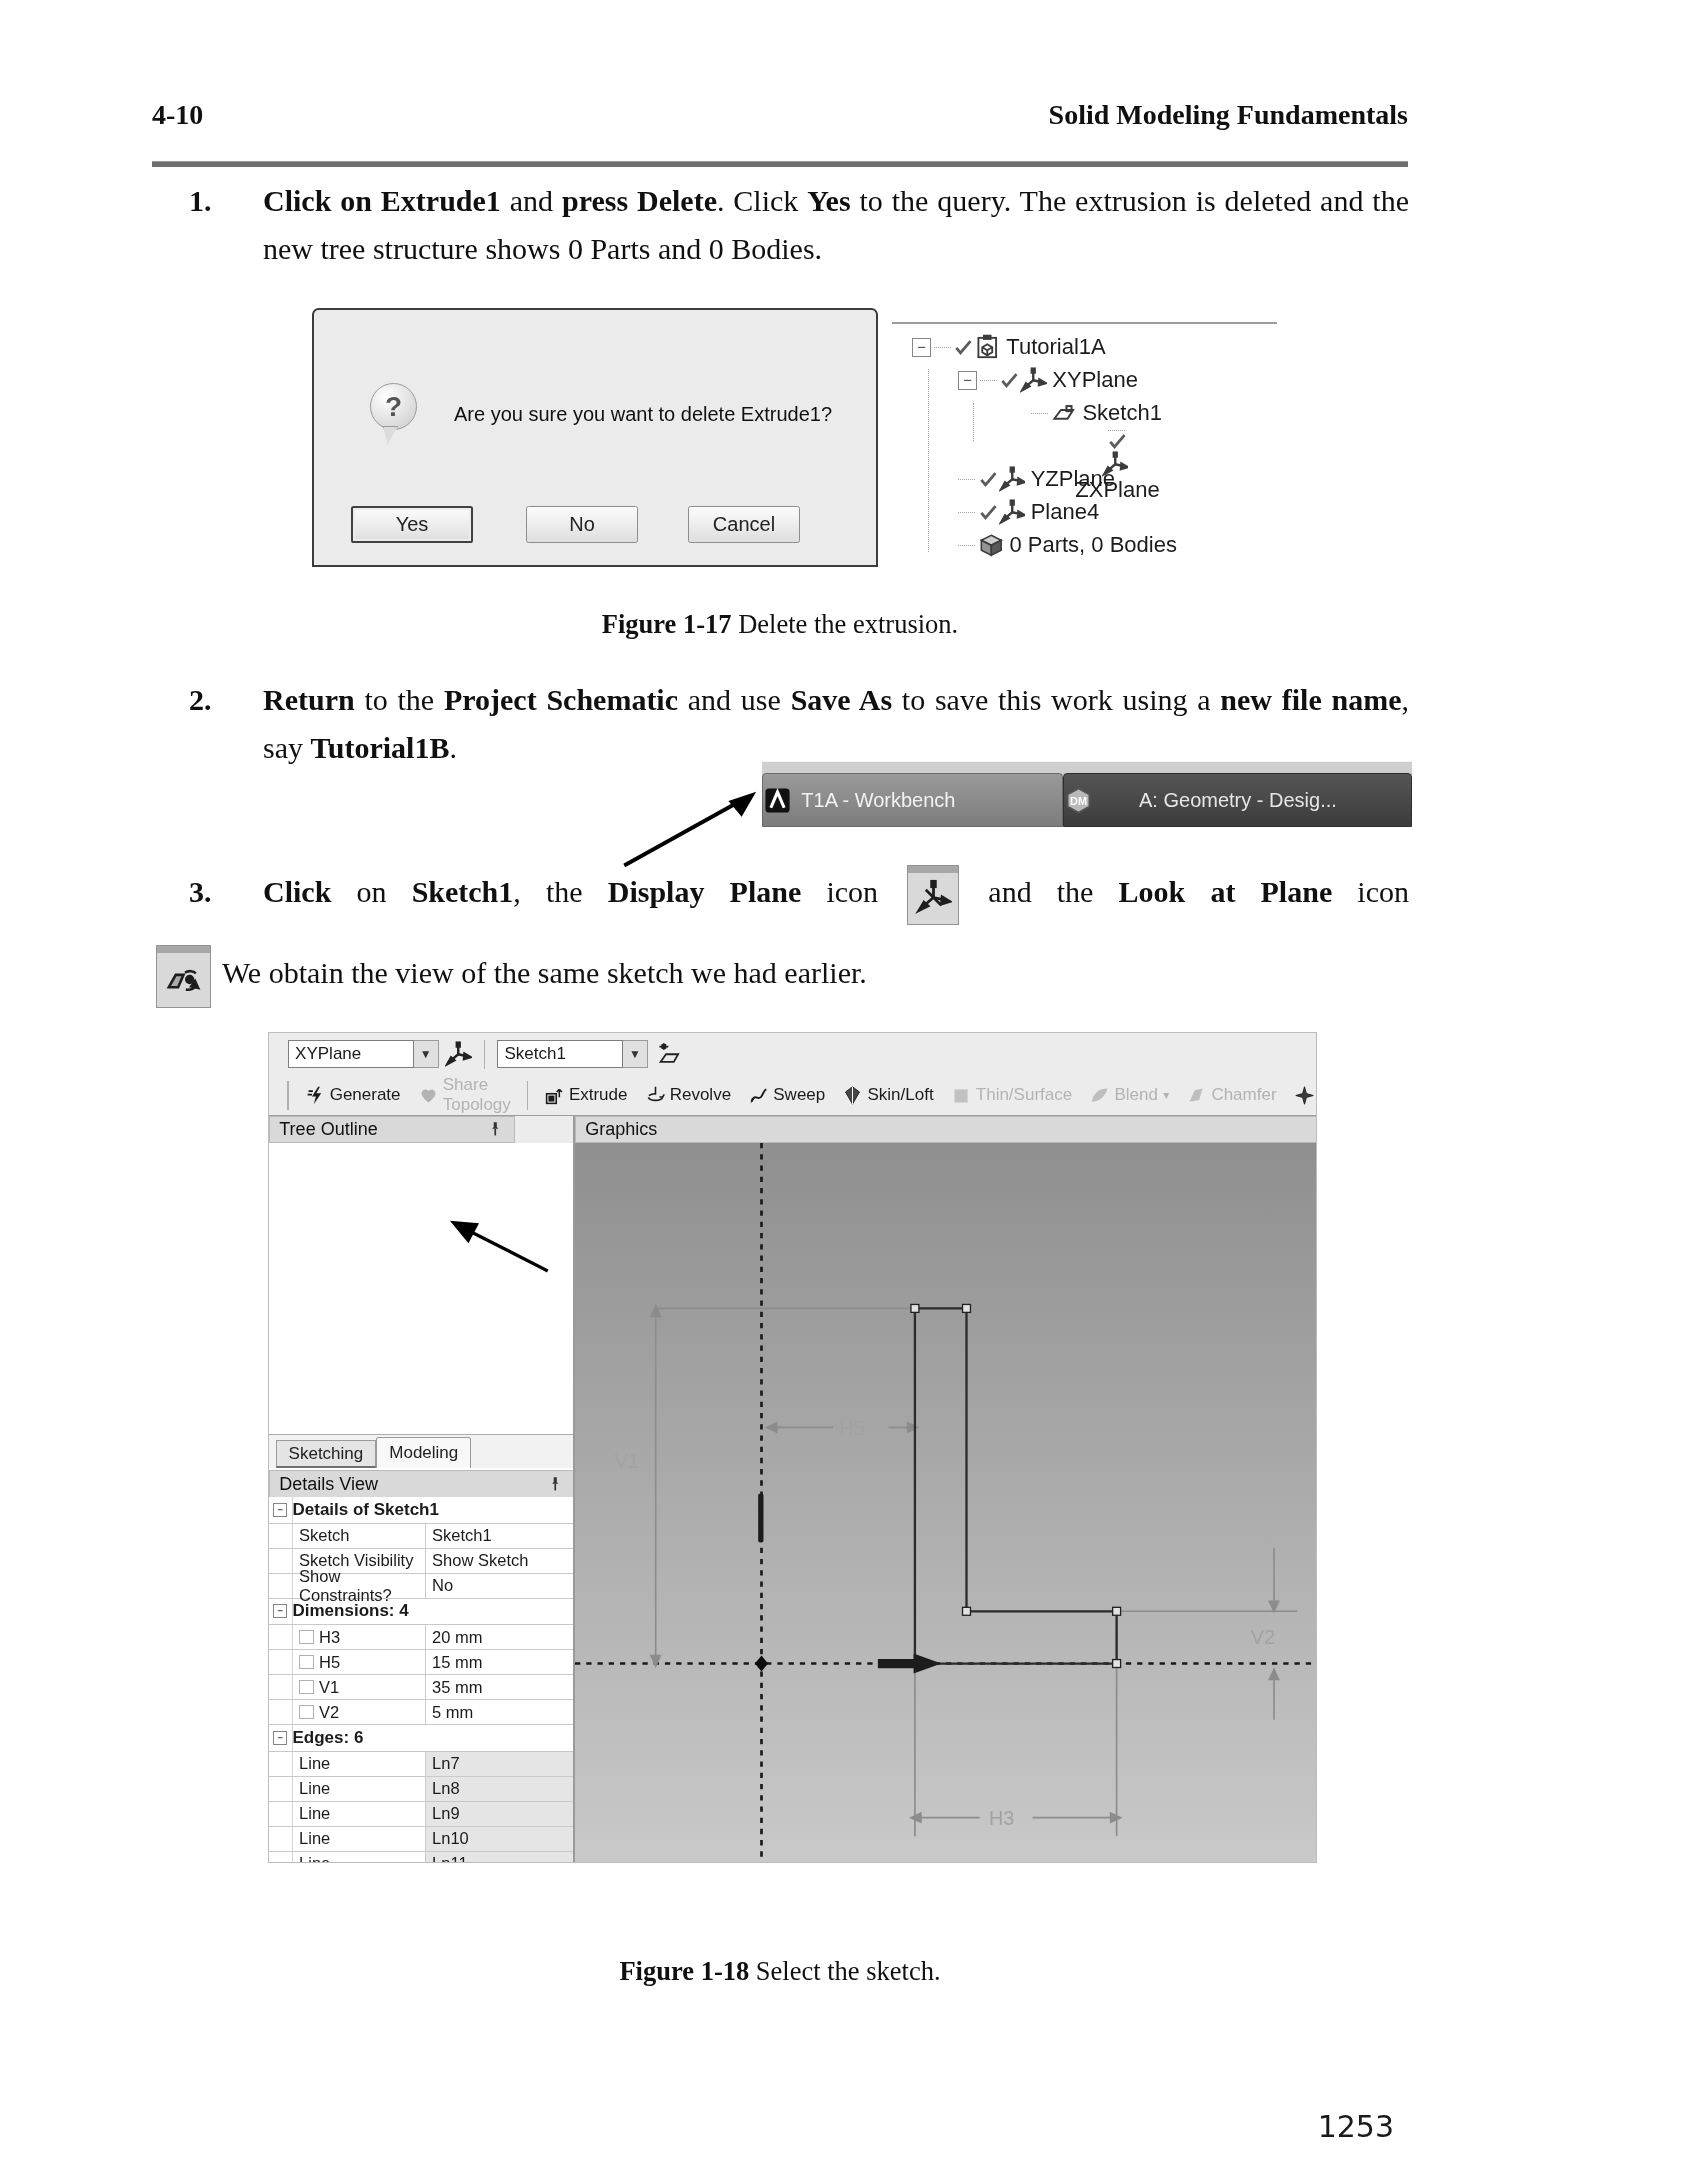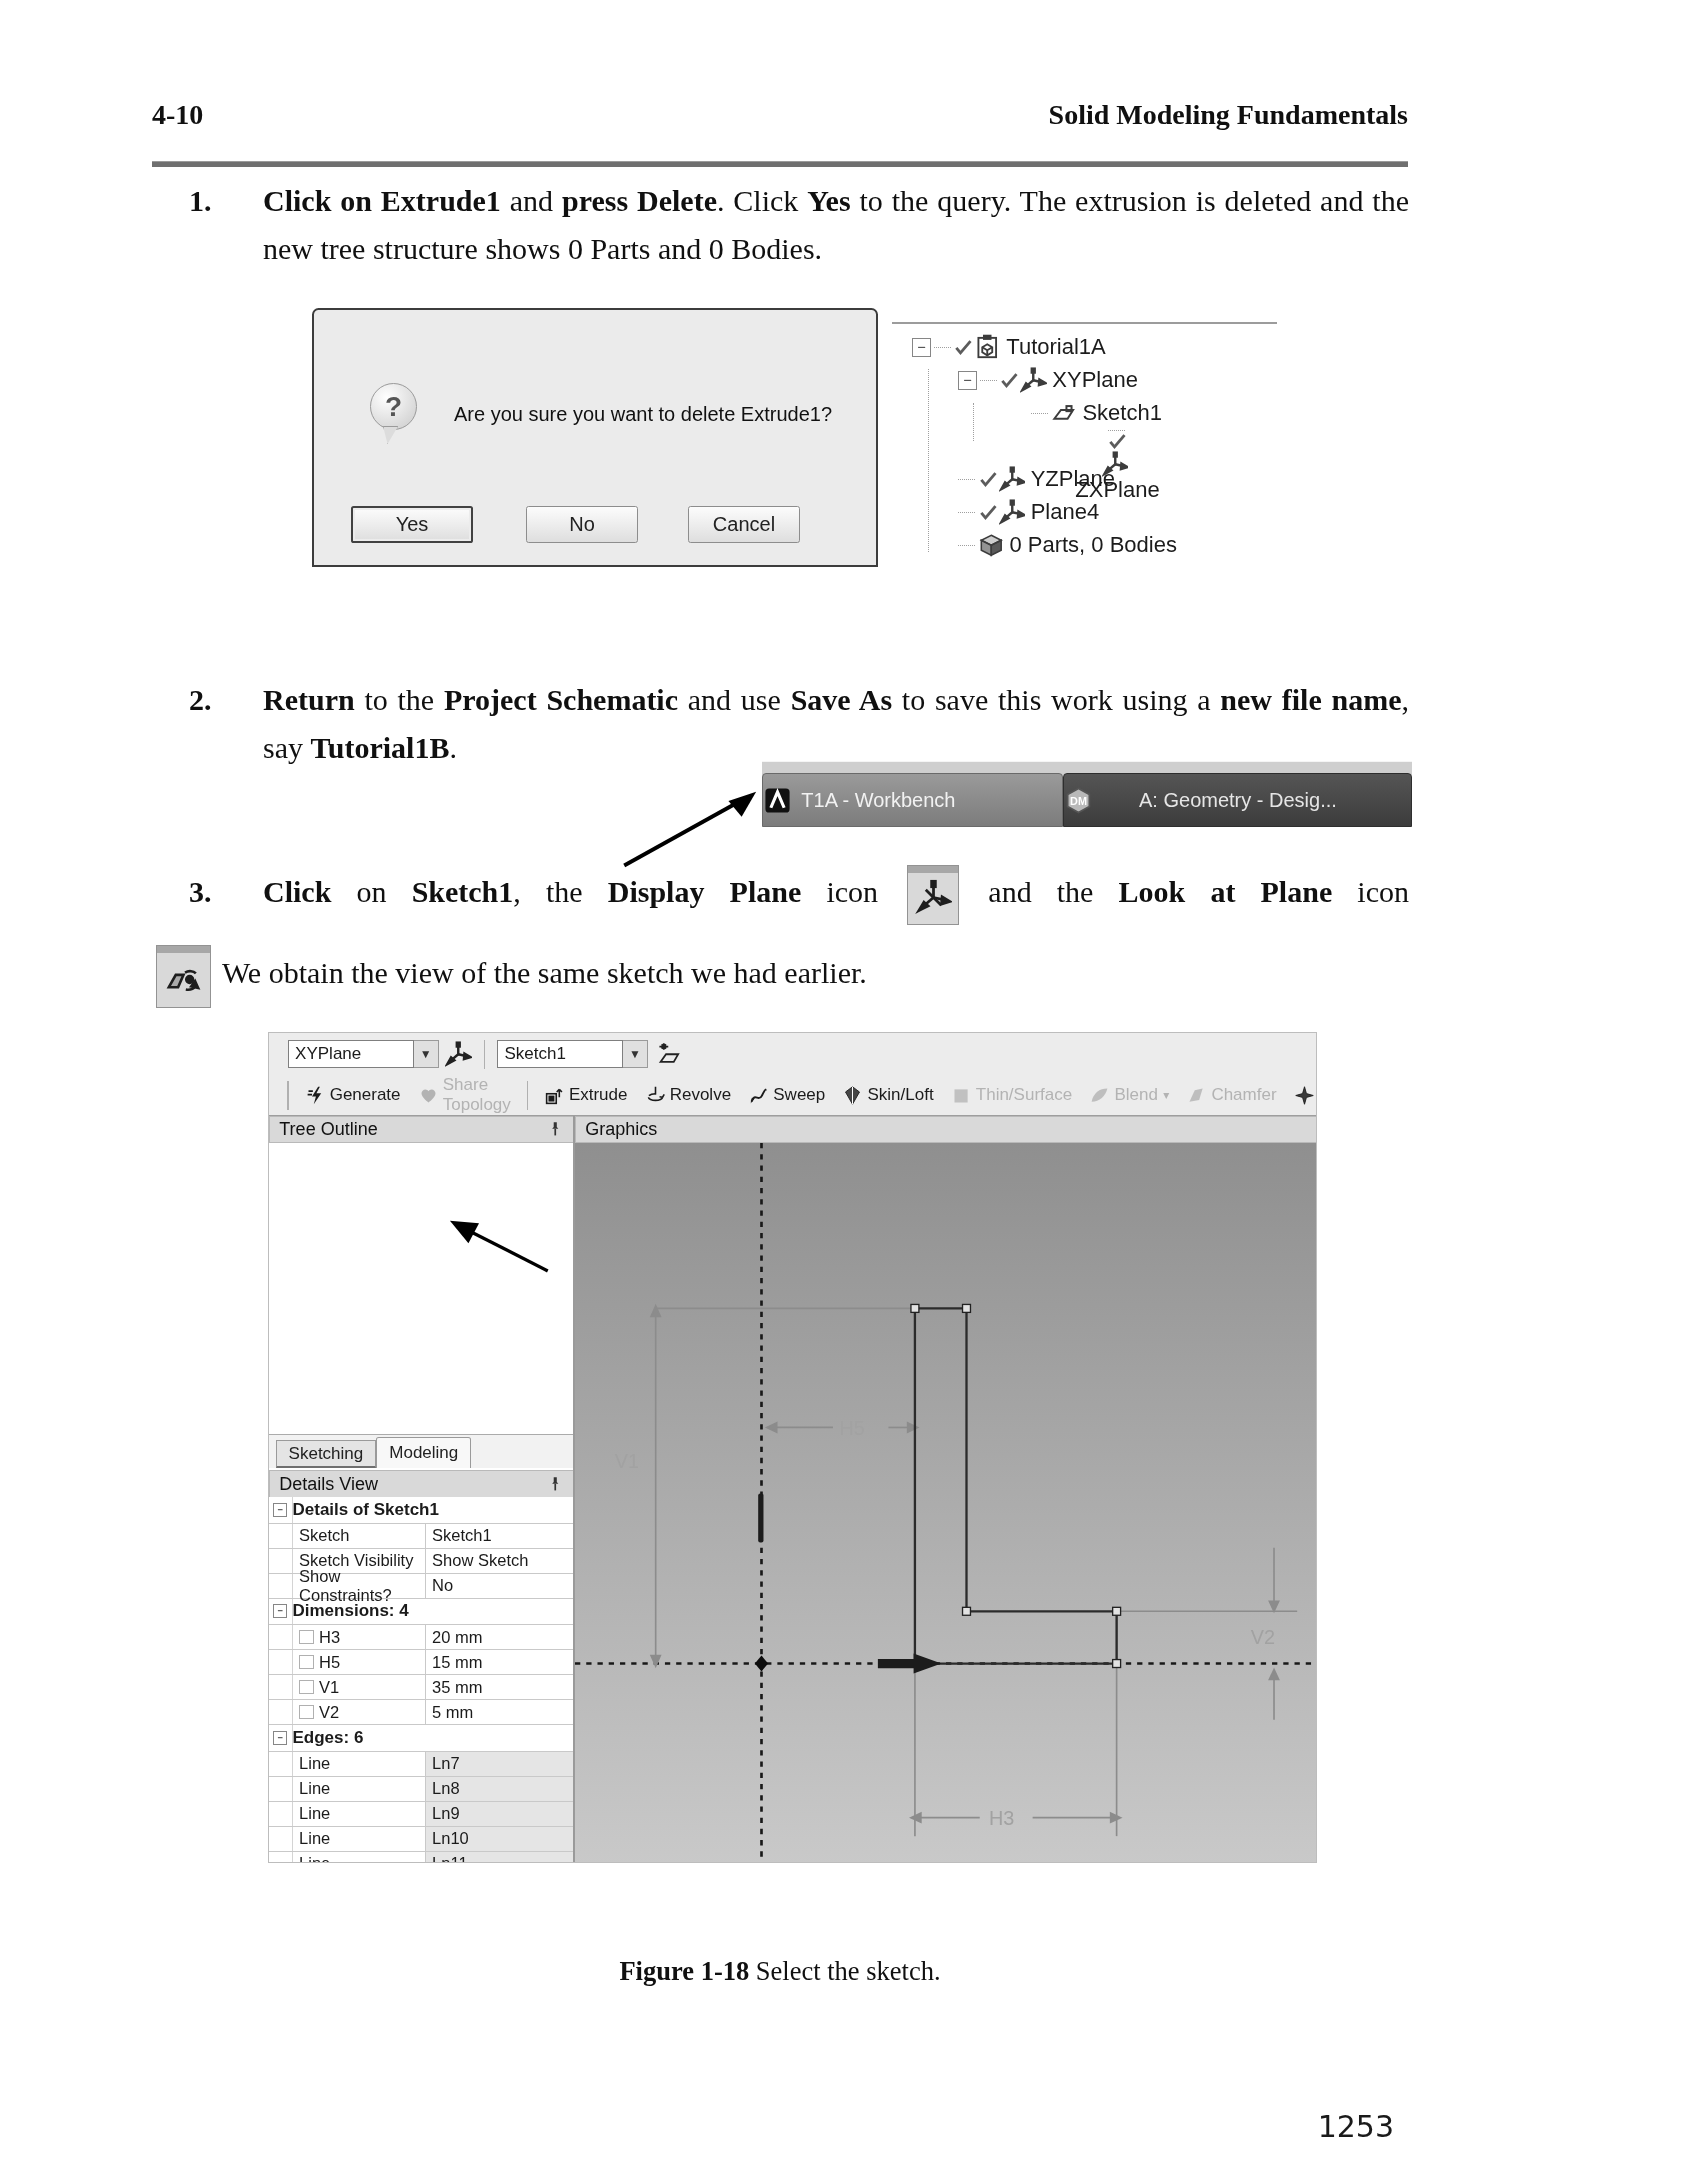--- a/index.html
+++ b/index.html
@@ -261,20 +261,23 @@
               <polygon points="12,3 21,7.5 12,12 3,7.5" fill="currentColor" fill-opacity="0.25"></polygon>
               <polygon points="3,7.5 12,12 12,21 3,16.5" fill="currentColor" fill-opacity="0.55"></polygon>
               <polygon points="21,7.5 12,12 12,21 21,16.5" fill="currentColor" fill-opacity="0.85"></polygon>
             </g>
           </svg>
         </span>
         <span class="tlabel">0 Parts, 0 Bodies</span>
       </div>
     </div>
 
+  <div class="caption" style="top:609px;">
+    <b>Figure 1-17</b><span> Delete the extrusion.</span>
+  </div>
 
   <div class="para" style="left:263px;top:676px;">
     <span class="pnum">2.</span><span><b>Return</b><span> to the </span><b>Project Schematic</b><span> and use </span><b>Save As</b><span> to save this work using a </span><b>new file name</b><span>, say </span><b>Tutorial1B</b><span>.</span></span>
   </div>
 
   <svg class="arrow-svg" style="left:615px;top:773px;" width="155" height="106" viewBox="0 0 235 160">
     <line x1="14" y1="140" x2="190" y2="42" stroke="#000" stroke-width="6"></line>
     <polygon points="214,28 172,42 192,66" fill="#000"></polygon>
   </svg>
   <div class="abs taskbar">
@@ -454,21 +457,21 @@
         </div>
         <div class="tb-btn">
           <span class="icon">
             <svg viewBox="0 0 24 24">
               <path d="M12 2l2.2 7.8L22 12l-7.8 2.2L12 22l-2.2-7.8L2 12l7.8-2.2z" fill="currentColor" fill-opacity="0.85" stroke="currentColor"></path>
             </svg>
           </span>
         </div>
       </div>
 
-    <div class="abs panel-hdr" style="left:0;top:83px;width:306px;height:26.5px;">
+    <div class="abs panel-hdr" style="left:0;top:83px;width:246px;height:26.5px;">
       <span>Tree Outline</span>
       <span class="icon pin">
           <svg viewBox="0 0 24 24">
             <path d="M10 3h4v6l2 2.5H8L10 9z" fill="currentColor"></path>
             <line x1="12" y1="11.5" x2="12" y2="20" stroke="currentColor" stroke-width="2.2"></line>
           </svg>
         </span>
     </div>
     <div class="abs panel-hdr" style="left:306px;top:83px;width:743px;height:26.5px;">
       <span>Graphics</span>

